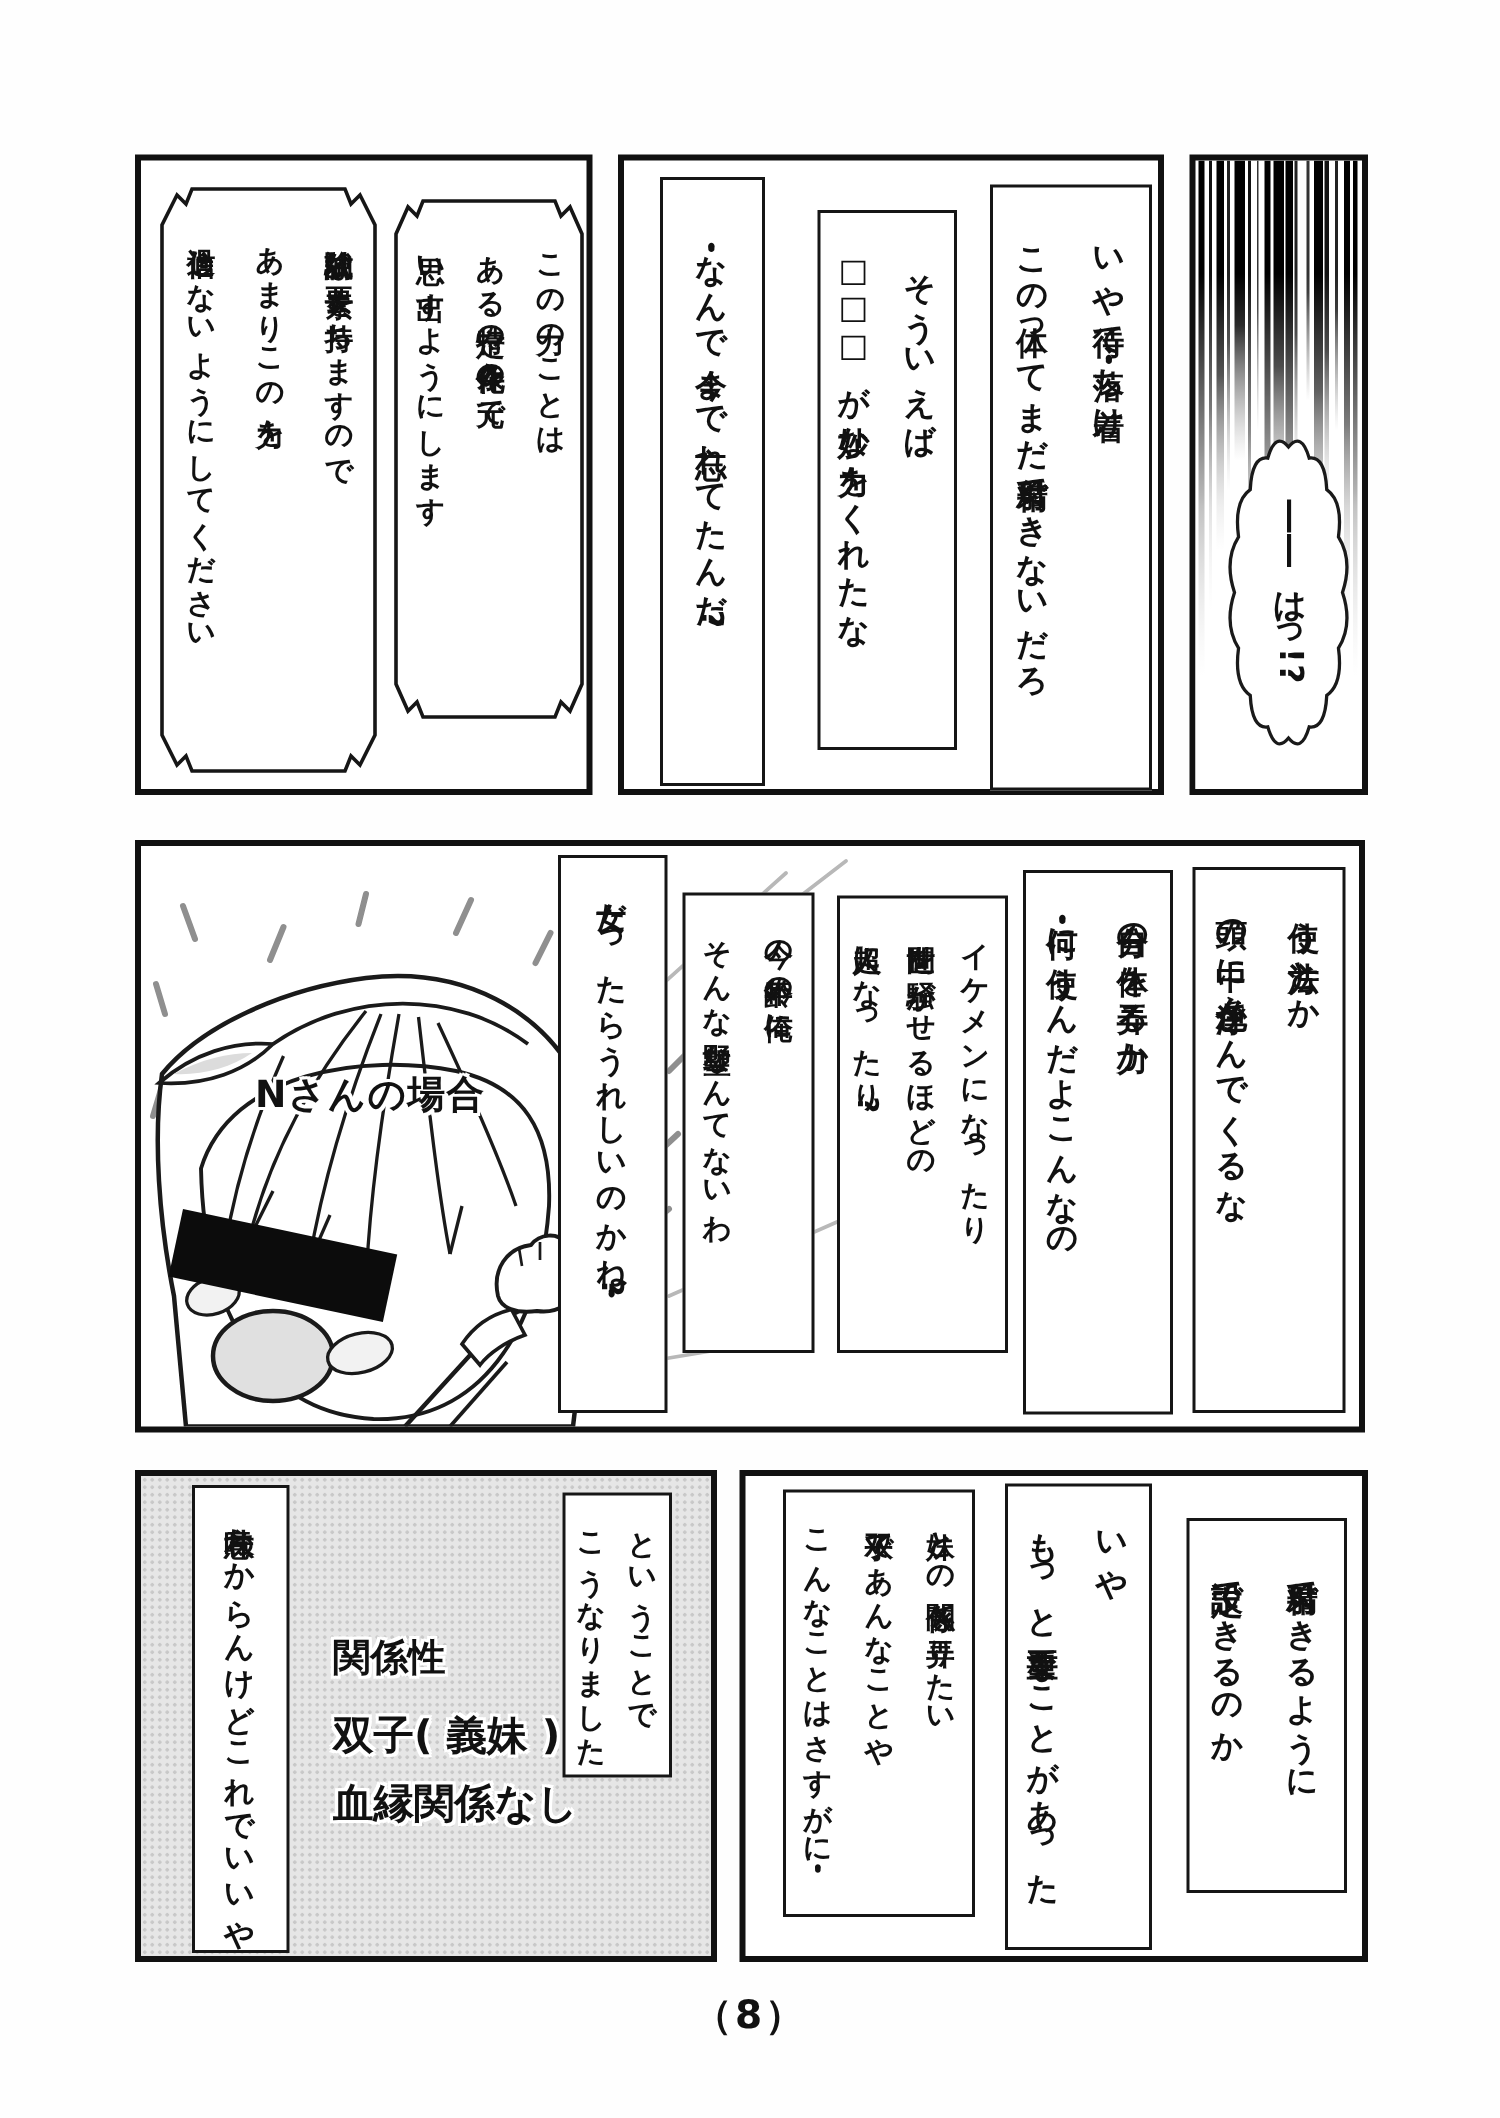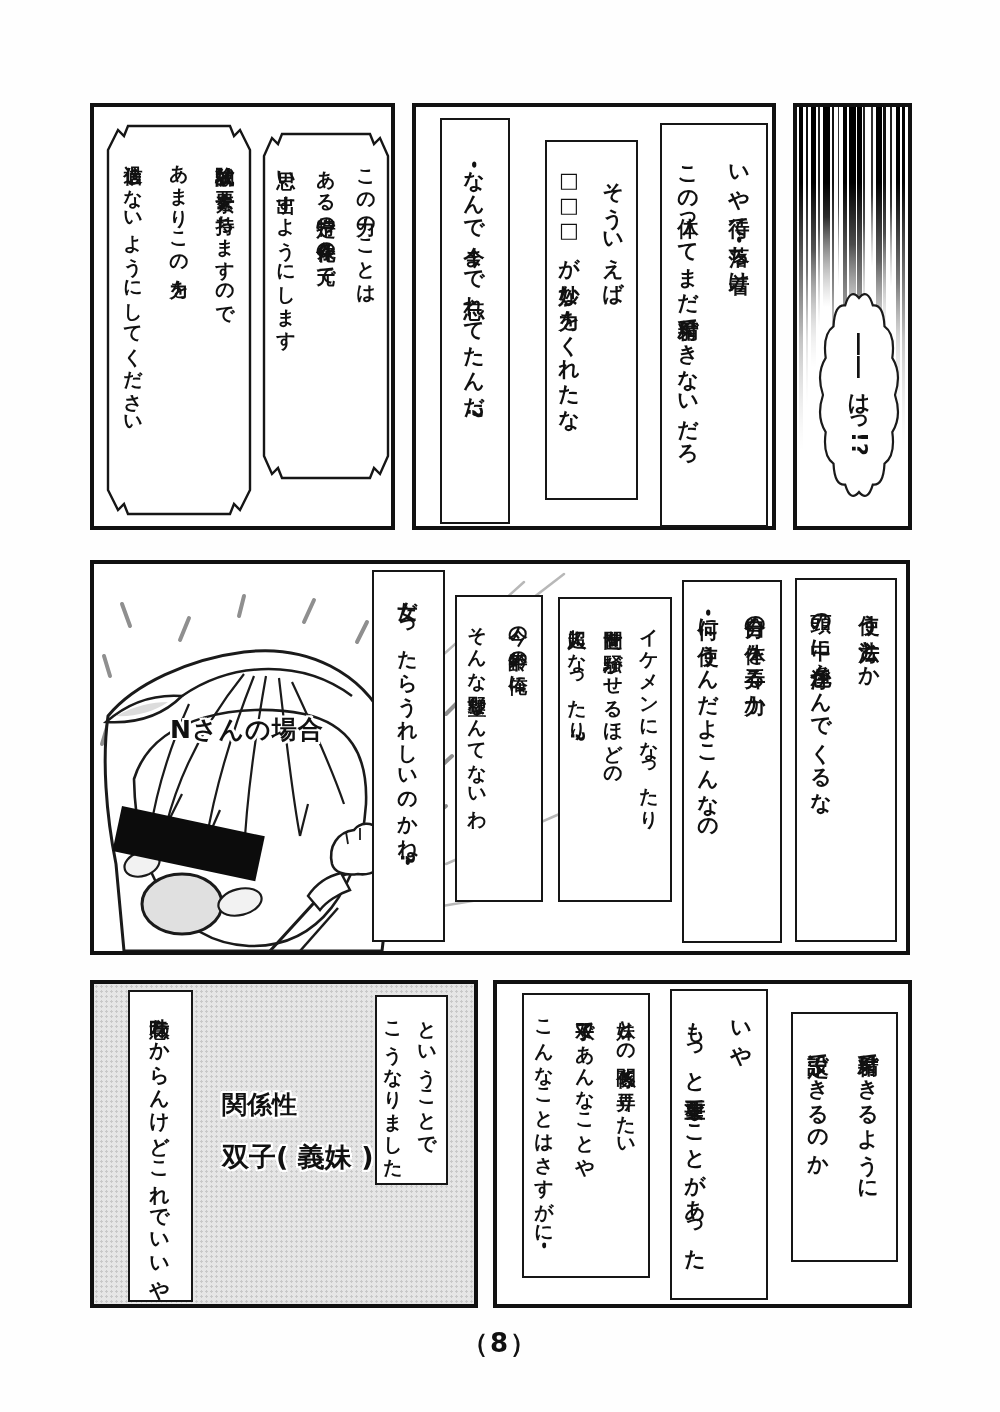--- a/index.html
+++ b/index.html
@@ -224,20 +224,21 @@
       </div>
     </div>
     <div class="tbox" style="left:281px;top:11px;width:73px;height:190px;">
       <div class="vt" style="font-size:19px;line-height:34px;padding-top:12px;">
         <div>ということで</div>
         <div>こうなりました</div>
       </div>
     </div>
     <div class="hlabel" style="left:128px;top:104px;font-size:25px;">関係性</div>
     <div class="hlabel" style="left:128px;top:155px;font-size:27px;">双子( 義妹 )</div>
+    <div class="hlabel" style="left:128px;top:200px;font-size:27px;">血縁関係なし</div>
   </div>
 
   <div class="panel" style="left:493px;top:980px;width:419px;height:328px;">
     <div class="tbox" style="left:294px;top:28px;width:107px;height:250px;">
       <div class="vt" style="font-size:21px;line-height:50px;padding-top:24px;">
         <div>射精できるように</div>
         <div>設定できるのか</div>
       </div>
     </div>
     <div class="tbox" style="left:173px;top:5px;width:98px;height:311px;">

